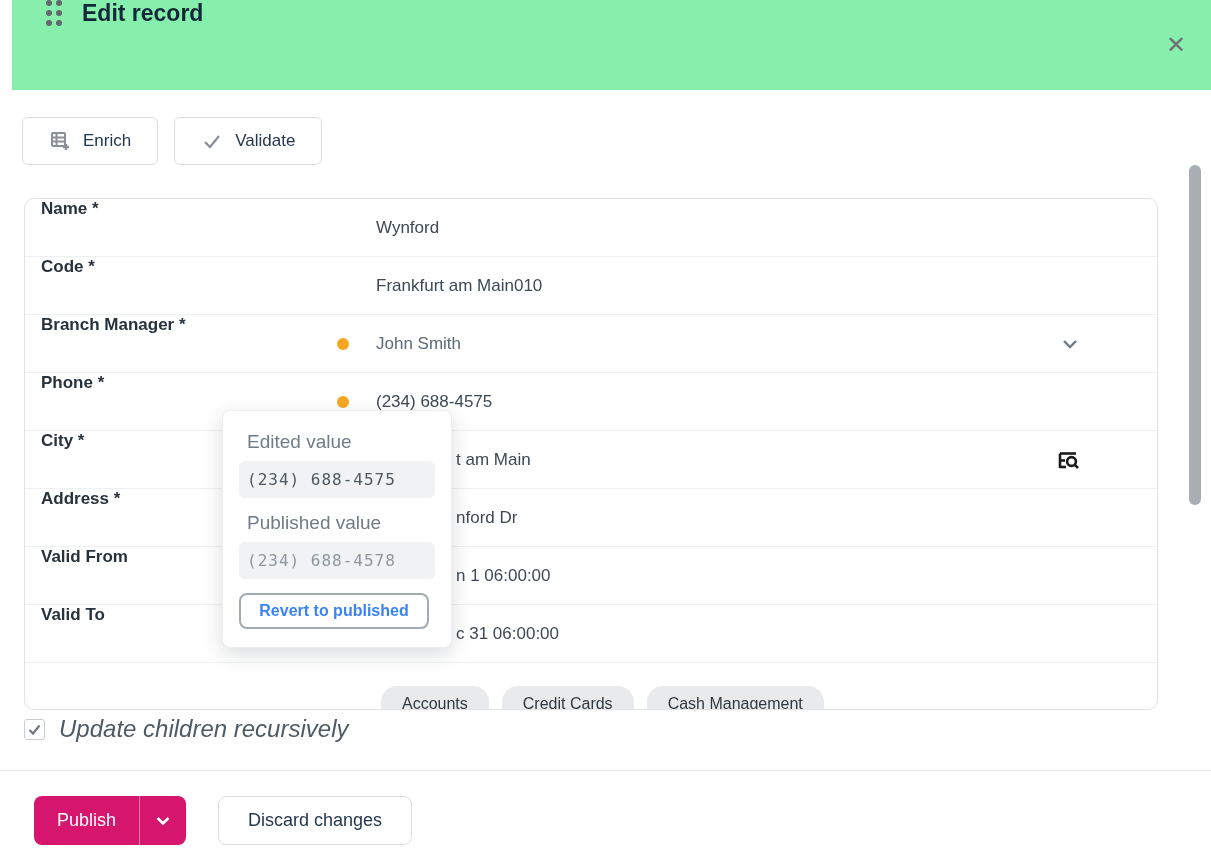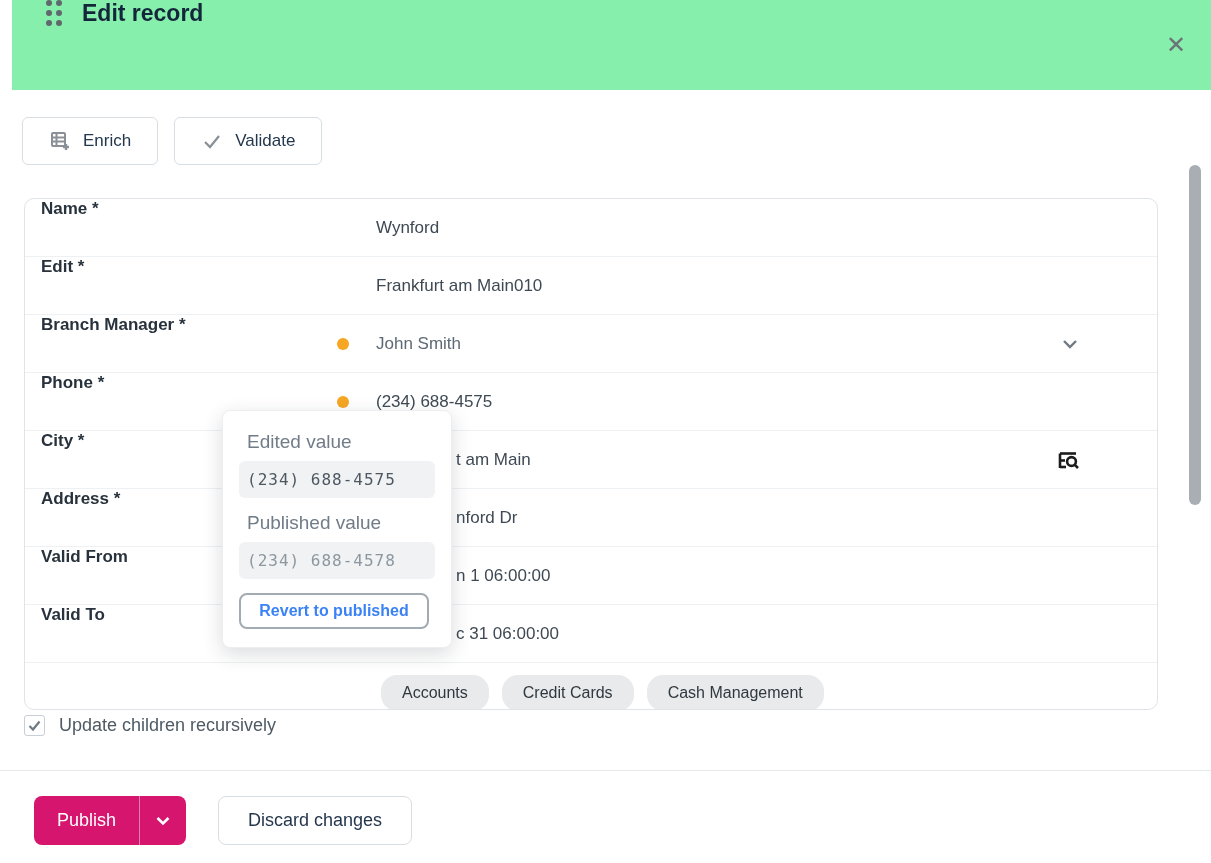--- a/index.html
+++ b/index.html
@@ -44,21 +44,21 @@
   .row-label { width:296px; font-size:17px; font-weight:700; color:#28323c; flex:none; }
   .dot-slot { width:39px; flex:none; display:flex; align-items:center; }
   .dot { width:12px; height:12px; border-radius:50%; background:#f6a623; display:block; }
   .row-value { font-size:17px; color:#3e4954; display:flex; align-items:center; flex:1 1 auto; }
   .row-value.muted { color:#5d6974; }
   .cover-spacer { display:inline-block; width:80px; flex:none; }
   .row-trail { margin-left:auto; margin-right:60px; display:inline-flex; color:#6f7a83; }
   .row-trail.dark { color:#1c1c1c; }
 
   
-  .chips-row { height:48px; display:flex; align-items:flex-end; padding:0 16px; overflow:hidden; }
+  .chips-row { height:48px; display:flex; align-items:flex-start; padding:0 16px; overflow:hidden; }
   .chip {
     margin-top:23px; margin-right:13px; height:36px; padding:0 21px;
     background:#e9eaeb; border-radius:16px; display:inline-flex; align-items:center;
     font-size:16px; color:#30383f; white-space:nowrap;
   }
   .chip:first-child { margin-left:340px; }
 
   
   .popup {
     position:absolute; left:222px; top:410px; width:230px;
@@ -83,21 +83,21 @@
     position:absolute; right:10px; top:165px; width:12px; height:340px;
     background:#a9aeb4; border-radius:6px; cursor:pointer;
   }
 
   
   .checkbox-row { position:absolute; top:715px; left:24px; display:flex; align-items:center; gap:14px; cursor:pointer; }
   .checkbox {
     width:21px; height:21px; border:1px solid #c8ced3; border-radius:3px; background:#fff;
     display:flex; align-items:center; justify-content:center; color:#6f7a83;
   }
-  .checkbox-label { font-size:18px; color:#4e5a65; }
+  .checkbox-label { font-size:24px; color:#4e5a65;font-style:italic; }
 
   .footer-divider { position:absolute; top:770px; left:0; width:1211px; height:1px; background:#e6e9eb; }
 
   .footer-actions { position:absolute; top:796px; left:34px; display:flex; gap:32px; }
   .publish-split { display:flex; height:49px; border-radius:8px; overflow:hidden; }
   .publish-main {
     background:#d6156e; color:#fff; border:none; cursor:pointer; padding:0 23px;
     font-family:"Liberation Sans", sans-serif; font-size:18px;
   }
   .publish-caret {
@@ -153,21 +153,21 @@
 
   <div class="field-table">
 
     <div class="row">
       <div class="row-label">Name *</div>
       <div class="dot-slot"></div>
       <div class="row-value">Wynford</div>
     </div>
 
     <div class="row">
-      <div class="row-label">Edit *</div>
+      <div class="row-label">Code *</div>
       <div class="dot-slot"></div>
       <div class="row-value">Frankfurt am Main010</div>
     </div>
 
     <div class="row">
       <div class="row-label">Branch Manager *</div>
       <div class="dot-slot">
         <span class="dot"></span>
       </div>
       <div class="row-value muted">

